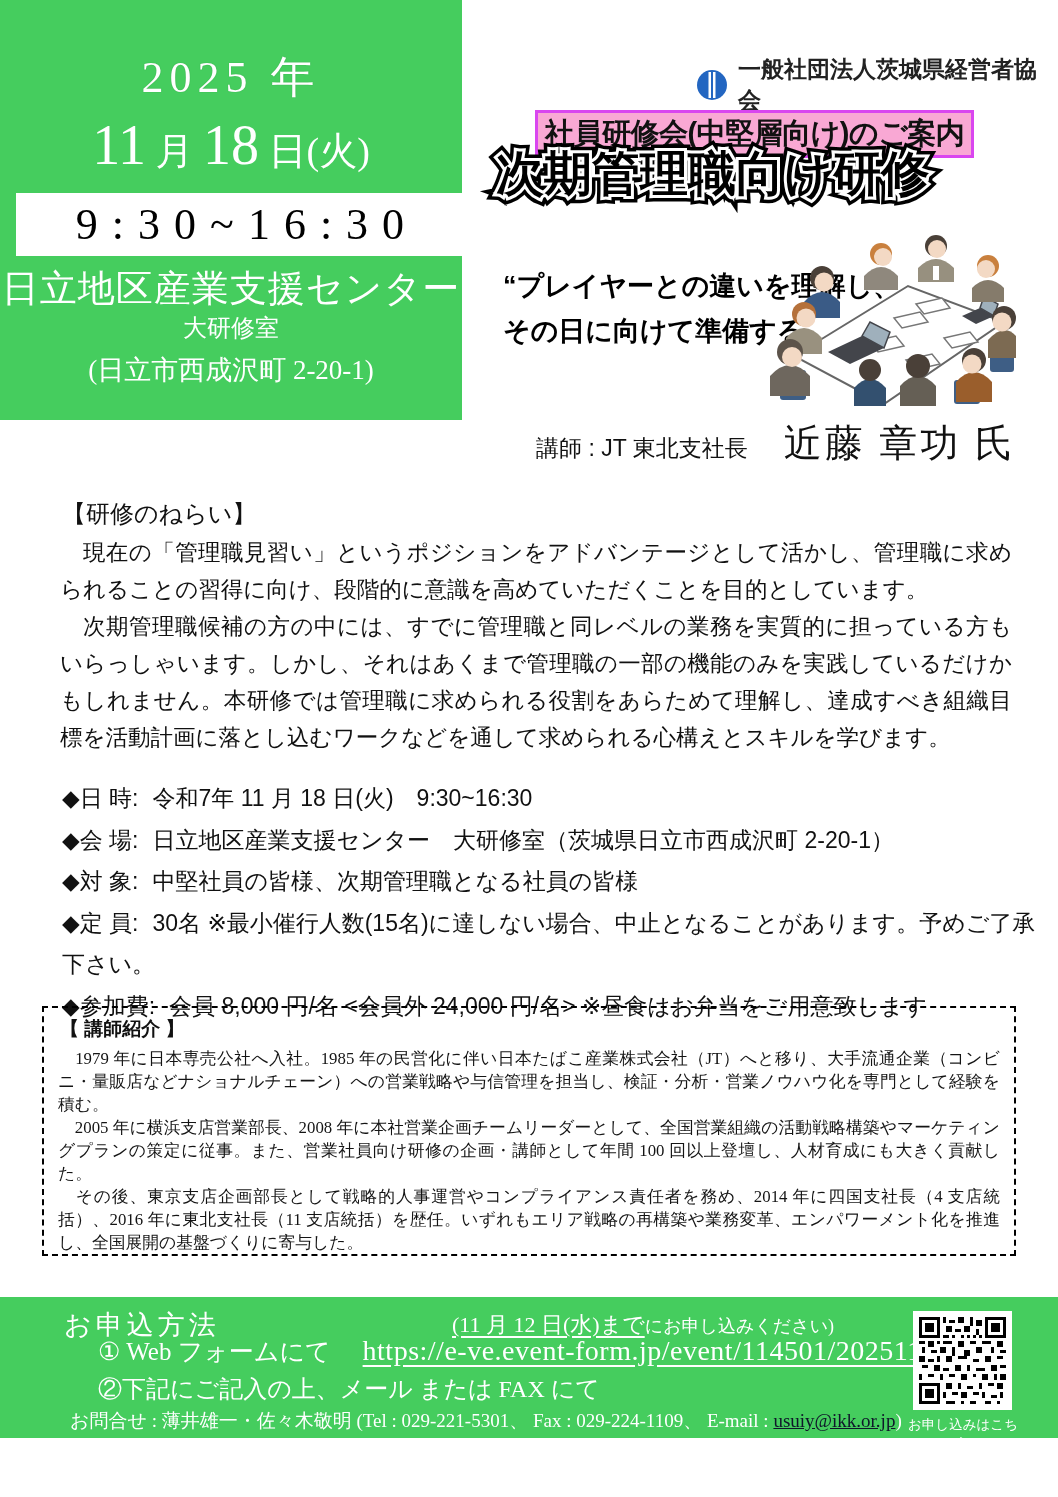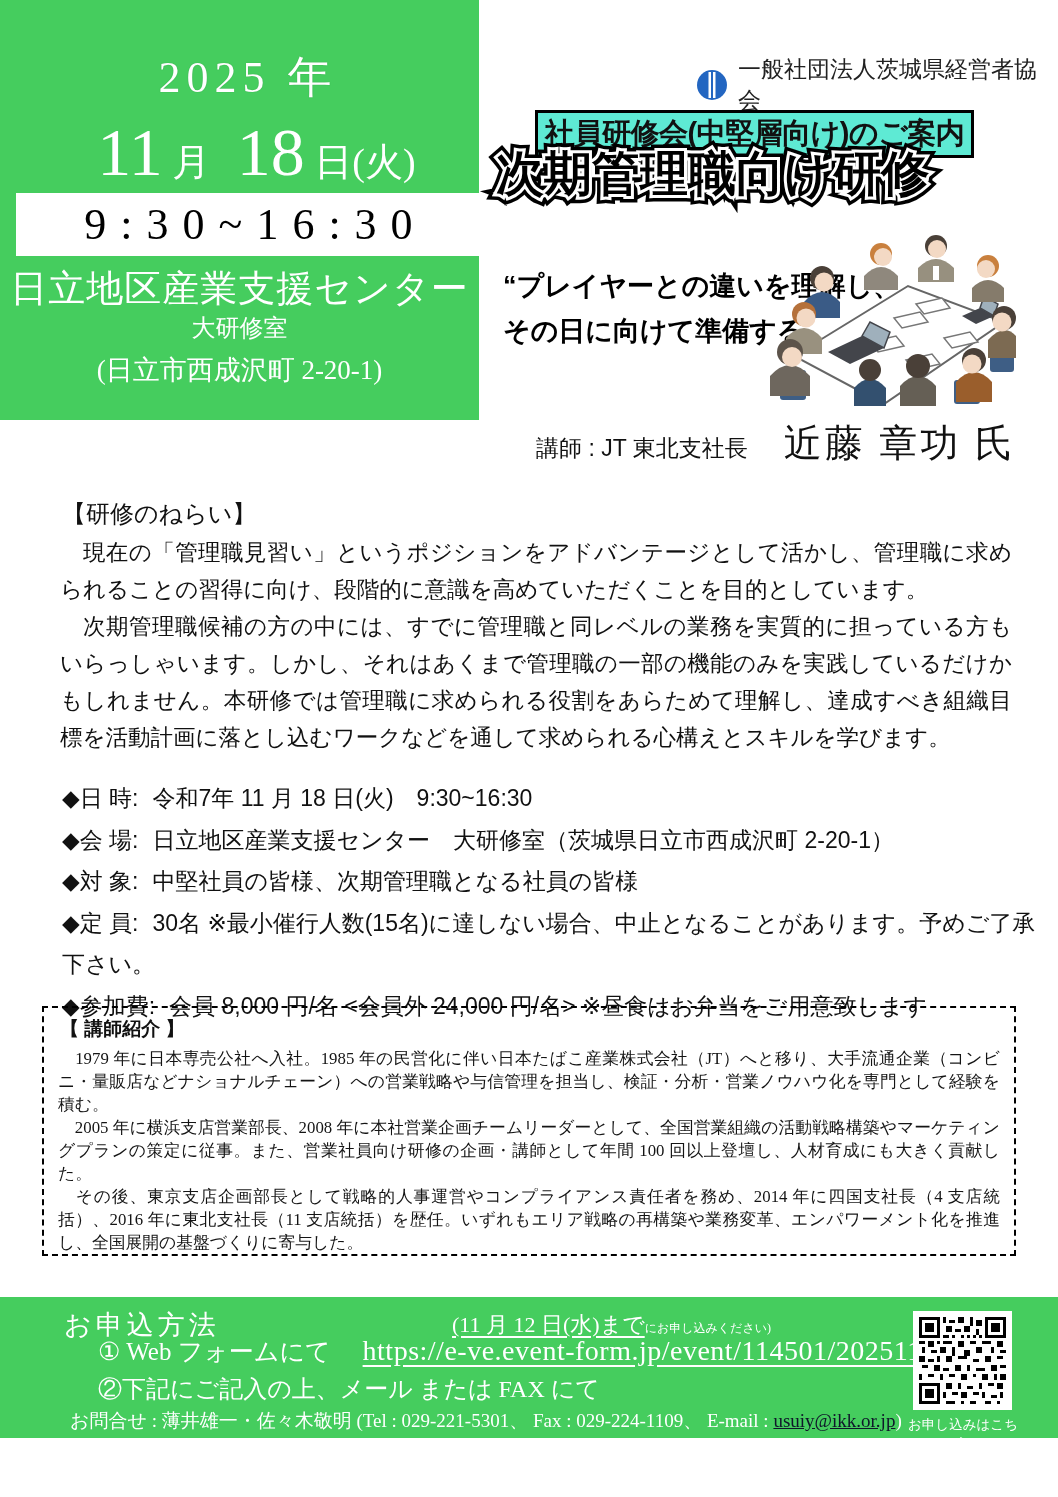--- a/index.html
+++ b/index.html
@@ -1,36 +1,36 @@
 <!DOCTYPE html>
 <html><head>
 <meta charset="utf-8">
 <style>
   html,body{margin:0;padding:0;background:#777;}
   .page{position:relative;width:1058px;height:1497px;margin:0 auto;background:#fff;overflow:hidden;
         font-family:"Liberation Sans","DejaVu Sans",sans-serif;color:#111;}
-  .serif{font-family:"Liberation Serif","DejaVu Serif",serif;}
+  .serif{font-family:"Liberation Serif","DejaVu Serif",serif;font-weight:bold;}
 
   
   .date-box{position:absolute;left:0;top:0;width:462px;height:420px;background:#45CD5E;
-            text-align:center;color:#fff;font-family:"Liberation Serif","DejaVu Serif",serif;padding-left:17px;}
+            text-align:center;color:#fff;font-family:"Liberation Serif","DejaVu Serif",serif;}
   .db-year{padding-top:48px;font-size:44px;letter-spacing:6px;text-shadow:0 0 1px #2e9c44;}
   .db-date{margin-top:6px;font-size:38px;}
-  .db-date .num{font-size:68px;margin-left:17px;}
+  .db-date .num{font-size:56px;}
   .db-time{position:absolute;left:16px;top:193px;width:100%;height:63px;background:#fff;color:#000;
            font-size:44px;line-height:63px;letter-spacing:14px;}
   .db-venue{position:absolute;left:0;top:264px;width:100%;font-size:37px;letter-spacing:1px;}
   .db-room{position:absolute;left:0;top:312px;width:100%;font-size:24px;}
   .db-address{position:absolute;left:0;top:352px;width:100%;font-size:27px;}
 
   
   .org-row{position:absolute;left:696px;top:54px;display:flex;align-items:center;gap:10px;}
   .org-logo{width:32px;height:32px;flex:0 0 auto;}
   .org-name{font-size:23px;color:#222;}
-  .banner-box{position:absolute;left:535px;top:110px;border:3px solid #000000;background:#5eead4;
+  .banner-box{position:absolute;left:535px;top:110px;border:3px solid #d946ef;background:#f9a8d4;
               padding:1px 7px;font-size:29px;font-weight:700;letter-spacing:-0.5px;}
   .main-title{position:absolute;left:496px;top:146px;margin:0;font-size:48px;font-weight:900;
               line-height:1.15;letter-spacing:0;color:#000;white-space:nowrap;
               -webkit-text-stroke:13px #000;paint-order:stroke fill;}
   .main-title::before{content:attr(data-text);position:absolute;left:0;top:0;color:#000;
               -webkit-text-stroke:6px #fff;paint-order:stroke fill;}
   .catch{position:absolute;left:503px;top:264px;font-size:27px;font-weight:700;line-height:45px;color:#000;}
   .illustration{position:absolute;left:766px;top:218px;width:250px;height:190px;}
   .lecturer{position:absolute;left:536px;top:418px;display:flex;align-items:baseline;gap:36px;}
   .lect-prefix{font-size:23px;}
@@ -49,21 +49,21 @@
   .profile-h{font-size:19px;font-weight:700;margin:2px 0 5px 2px;}
   .profile-box p{margin:0;font-family:"Liberation Serif","DejaVu Serif",serif;font-size:16.8px;
                  line-height:23px;text-align:justify;color:#141414;}
 
   
   .footer{position:absolute;left:0;top:1297px;width:1058px;height:141px;background:#45CD5E;color:#fff;
           font-family:"Liberation Serif","DejaVu Serif",serif;}
   .f-heading{position:absolute;left:64px;top:10px;font-size:27px;letter-spacing:4px;}
   .f-deadline{position:absolute;left:452px;top:13px;white-space:nowrap;}
   .f-deadline .strong{font-size:22px;text-decoration:underline;text-underline-offset:4px;}
-  .f-deadline .rest{font-size:12px;}
+  .f-deadline .rest{font-size:18px;}
   .f-step1{position:absolute;left:98px;top:38px;display:flex;align-items:baseline;gap:32px;white-space:nowrap;}
   .f-step1-label{font-size:25px;}
   .f-url{font-size:28px;color:#fff;text-decoration:underline;text-underline-offset:5px;letter-spacing:0.5px;}
   .f-step2{position:absolute;left:98px;top:76px;font-size:24px;}
   .f-contact{position:absolute;left:70px;top:111px;font-size:19px;white-space:nowrap;}
   .f-contact .email{color:#0f172a;text-decoration:underline;}
   .qr-box{position:absolute;left:913px;top:14px;width:99px;height:99px;background:#fff;
           box-sizing:border-box;padding:6px;}
   .qr-box svg{width:100%;height:100%;display:block;}
   .qr-caption{position:absolute;left:902px;top:119px;width:122px;font-size:13.5px;text-align:center;}

